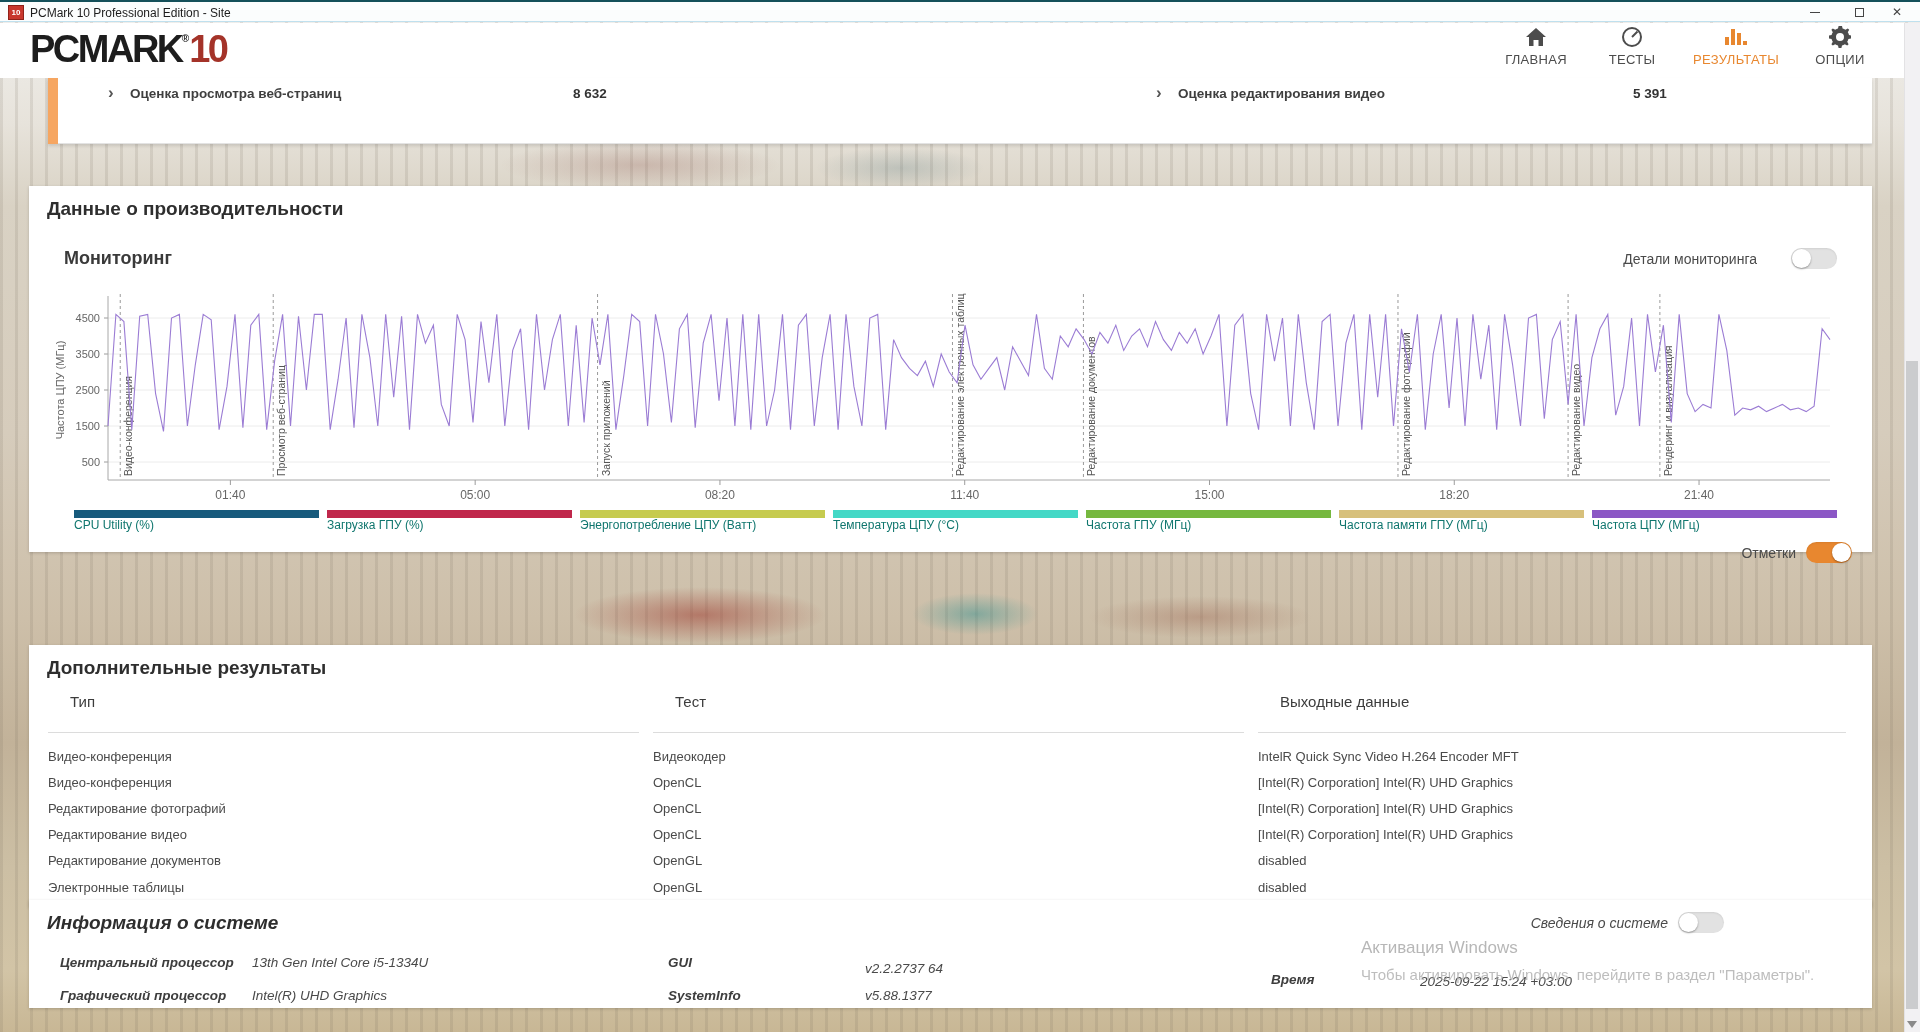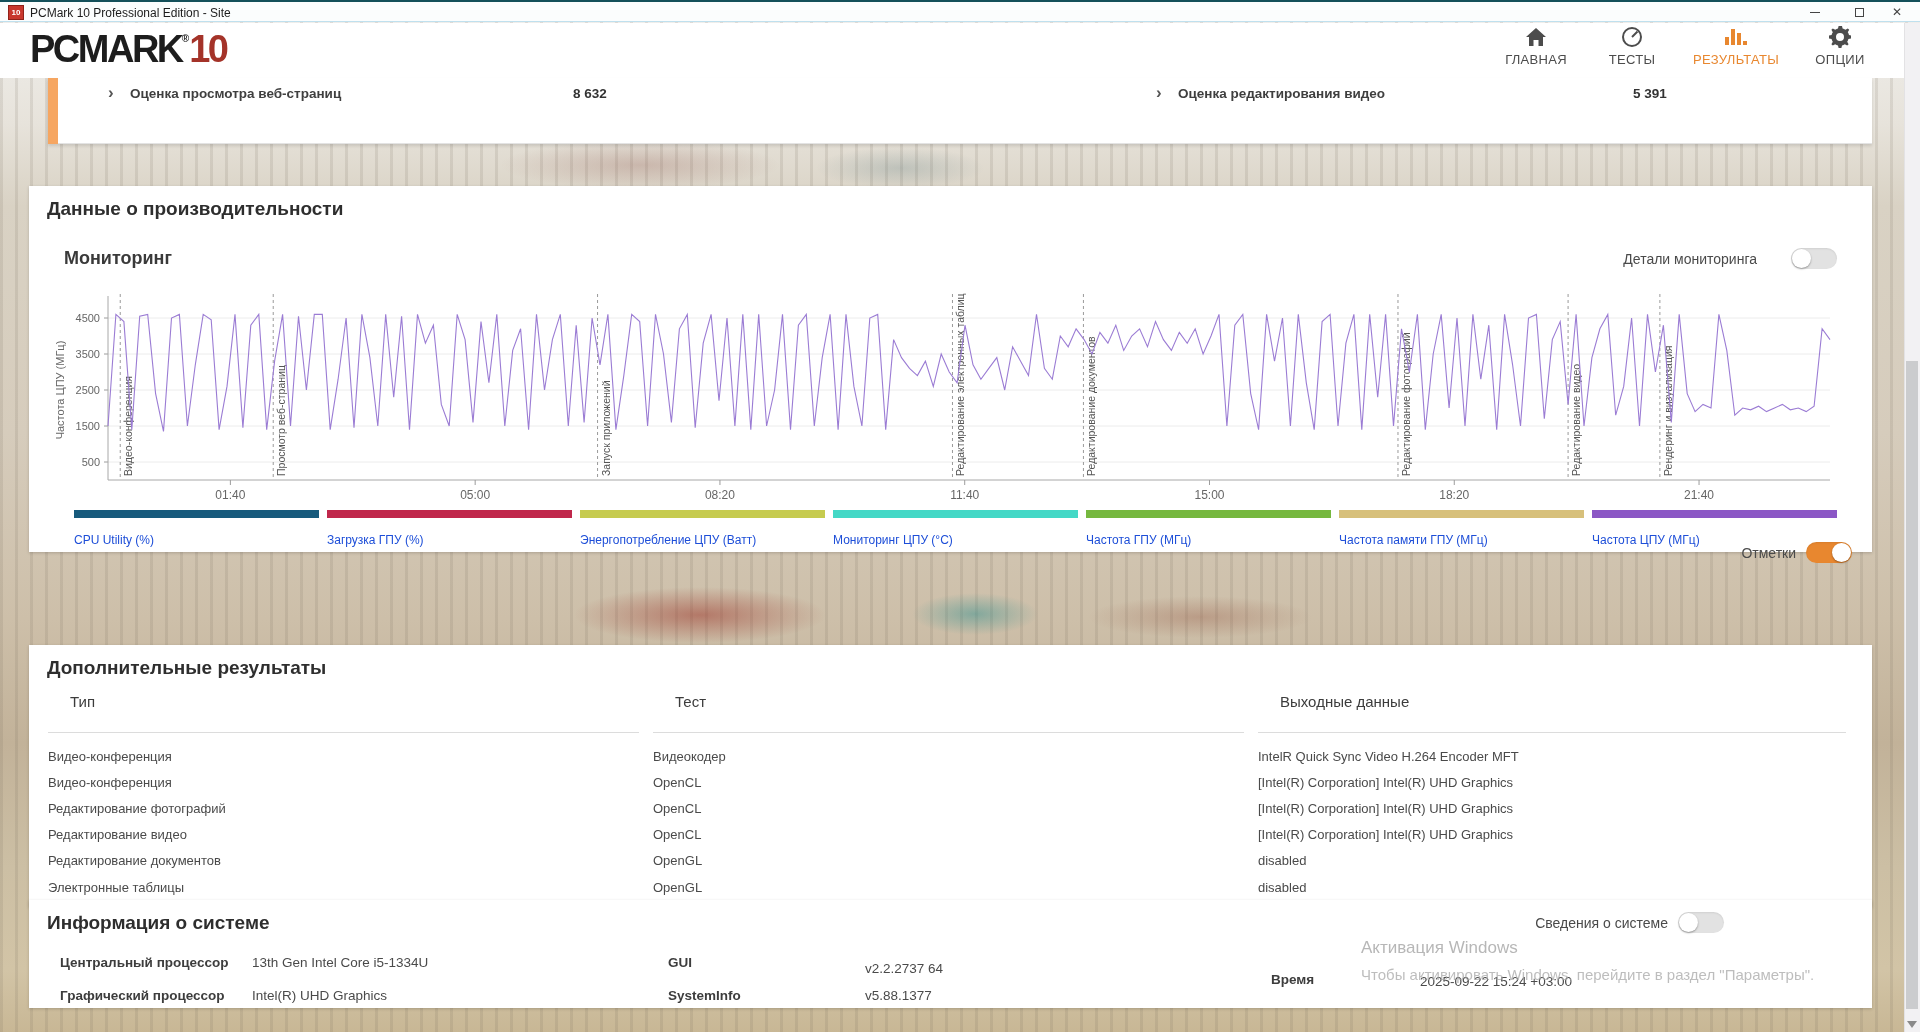--- a/index.html
+++ b/index.html
@@ -50,31 +50,31 @@
   .h2 { position:absolute; font-size:18px; font-weight:bold; color:#3a3a3a; }
   .toggle-row { position:absolute; display:flex; align-items:center; gap:10px; }
   .toggle-label { font-size:14px; color:#4a4a4a; }
   .toggle { width:46px; height:21px; border-radius:11px; background:#e2e2e2; position:relative; box-shadow:inset 0 1px 2px rgba(0,0,0,.08); cursor:pointer; }
   .toggle .knob { position:absolute; top:1px; left:1px; width:19px; height:19px; border-radius:50%; background:#fff; box-shadow:0 1px 2px rgba(0,0,0,.35); }
   .toggle.on { background:var(--accent,#e8872f); }
   .toggle.on .knob { left:auto; right:1px; }
   #legend { position:absolute; left:45px; top:324px; width:1763px; display:flex; gap:8px; }
   .legend-item { flex:1; }
   .legend-bar { height:8px; width:100%; }
-  .legend-text { font-size:12px; color:#1d4ed8; margin-top:15px; }
+  .legend-text { font-size:12px; color:#0f766e; margin-top:0; }
 
   
   #add-panel { top:623px; height:262px;margin-top:22px; }
   #results-table { position:absolute; left:19px; top:40px; width:1812px; }
   .tr { display:grid; grid-template-columns:605px 605px 1fr; }
   .th { font-size:15px; color:#3c3c3c; padding:8px 0 22px 22px; border-bottom:1px solid #dcdcdc; margin-right:14px; }
   .td { font-size:13px; color:#4a4a4a; padding:5.6px 0; }
 
   
-  #sys-panel { top:900px; height:108px; }
+  #sys-panel { top:900px; height:108px;font-style:italic; }
   .f-label { position:absolute; font-size:13.5px; font-weight:bold; color:#3d3d3d; }
   .f-value { position:absolute; font-size:13.5px; color:#4a4a4a; }
   #watermark1 { position:absolute; left:1361px; top:938px; font-size:17px; color:#9f9f9f; opacity:.75; }
   #watermark2 { position:absolute; left:1361px; top:966px; font-size:15px; color:#a8a8a8; opacity:.75; }
 
   
   #scrollbar { position:absolute; right:0; top:23px; width:16px; height:1009px; background:#f2f1f3; border-left:1px solid #e3e2e4; }
   #scroll-thumb { position:absolute; right:2px; top:338px; width:12px; height:648px; background:#cbccce; }
   #scroll-down { position:absolute; right:3px; bottom:4px; width:0; height:0; border-left:5px solid transparent; border-right:5px solid transparent; border-top:7px solid #8a8a8a; }
 
@@ -217,21 +217,21 @@
       <div class="legend-item">
           <div class="legend-bar" style="background: rgb(192, 39, 75);"></div>
           <div class="legend-text">Загрузка ГПУ (%)</div>
         </div>
       <div class="legend-item">
           <div class="legend-bar" style="background: rgb(198, 203, 79);"></div>
           <div class="legend-text">Энергопотребление ЦПУ (Ватт)</div>
         </div>
       <div class="legend-item">
           <div class="legend-bar" style="background: rgb(68, 216, 198);"></div>
-          <div class="legend-text">Мониторинг ЦПУ (°C)</div>
+          <div class="legend-text">Температура ЦПУ (°C)</div>
         </div>
       <div class="legend-item">
           <div class="legend-bar" style="background: rgb(118, 184, 63);"></div>
           <div class="legend-text">Частота ГПУ (МГц)</div>
         </div>
       <div class="legend-item">
           <div class="legend-bar" style="background: rgb(215, 192, 123);"></div>
           <div class="legend-text">Частота памяти ГПУ (МГц)</div>
         </div>
       <div class="legend-item">

